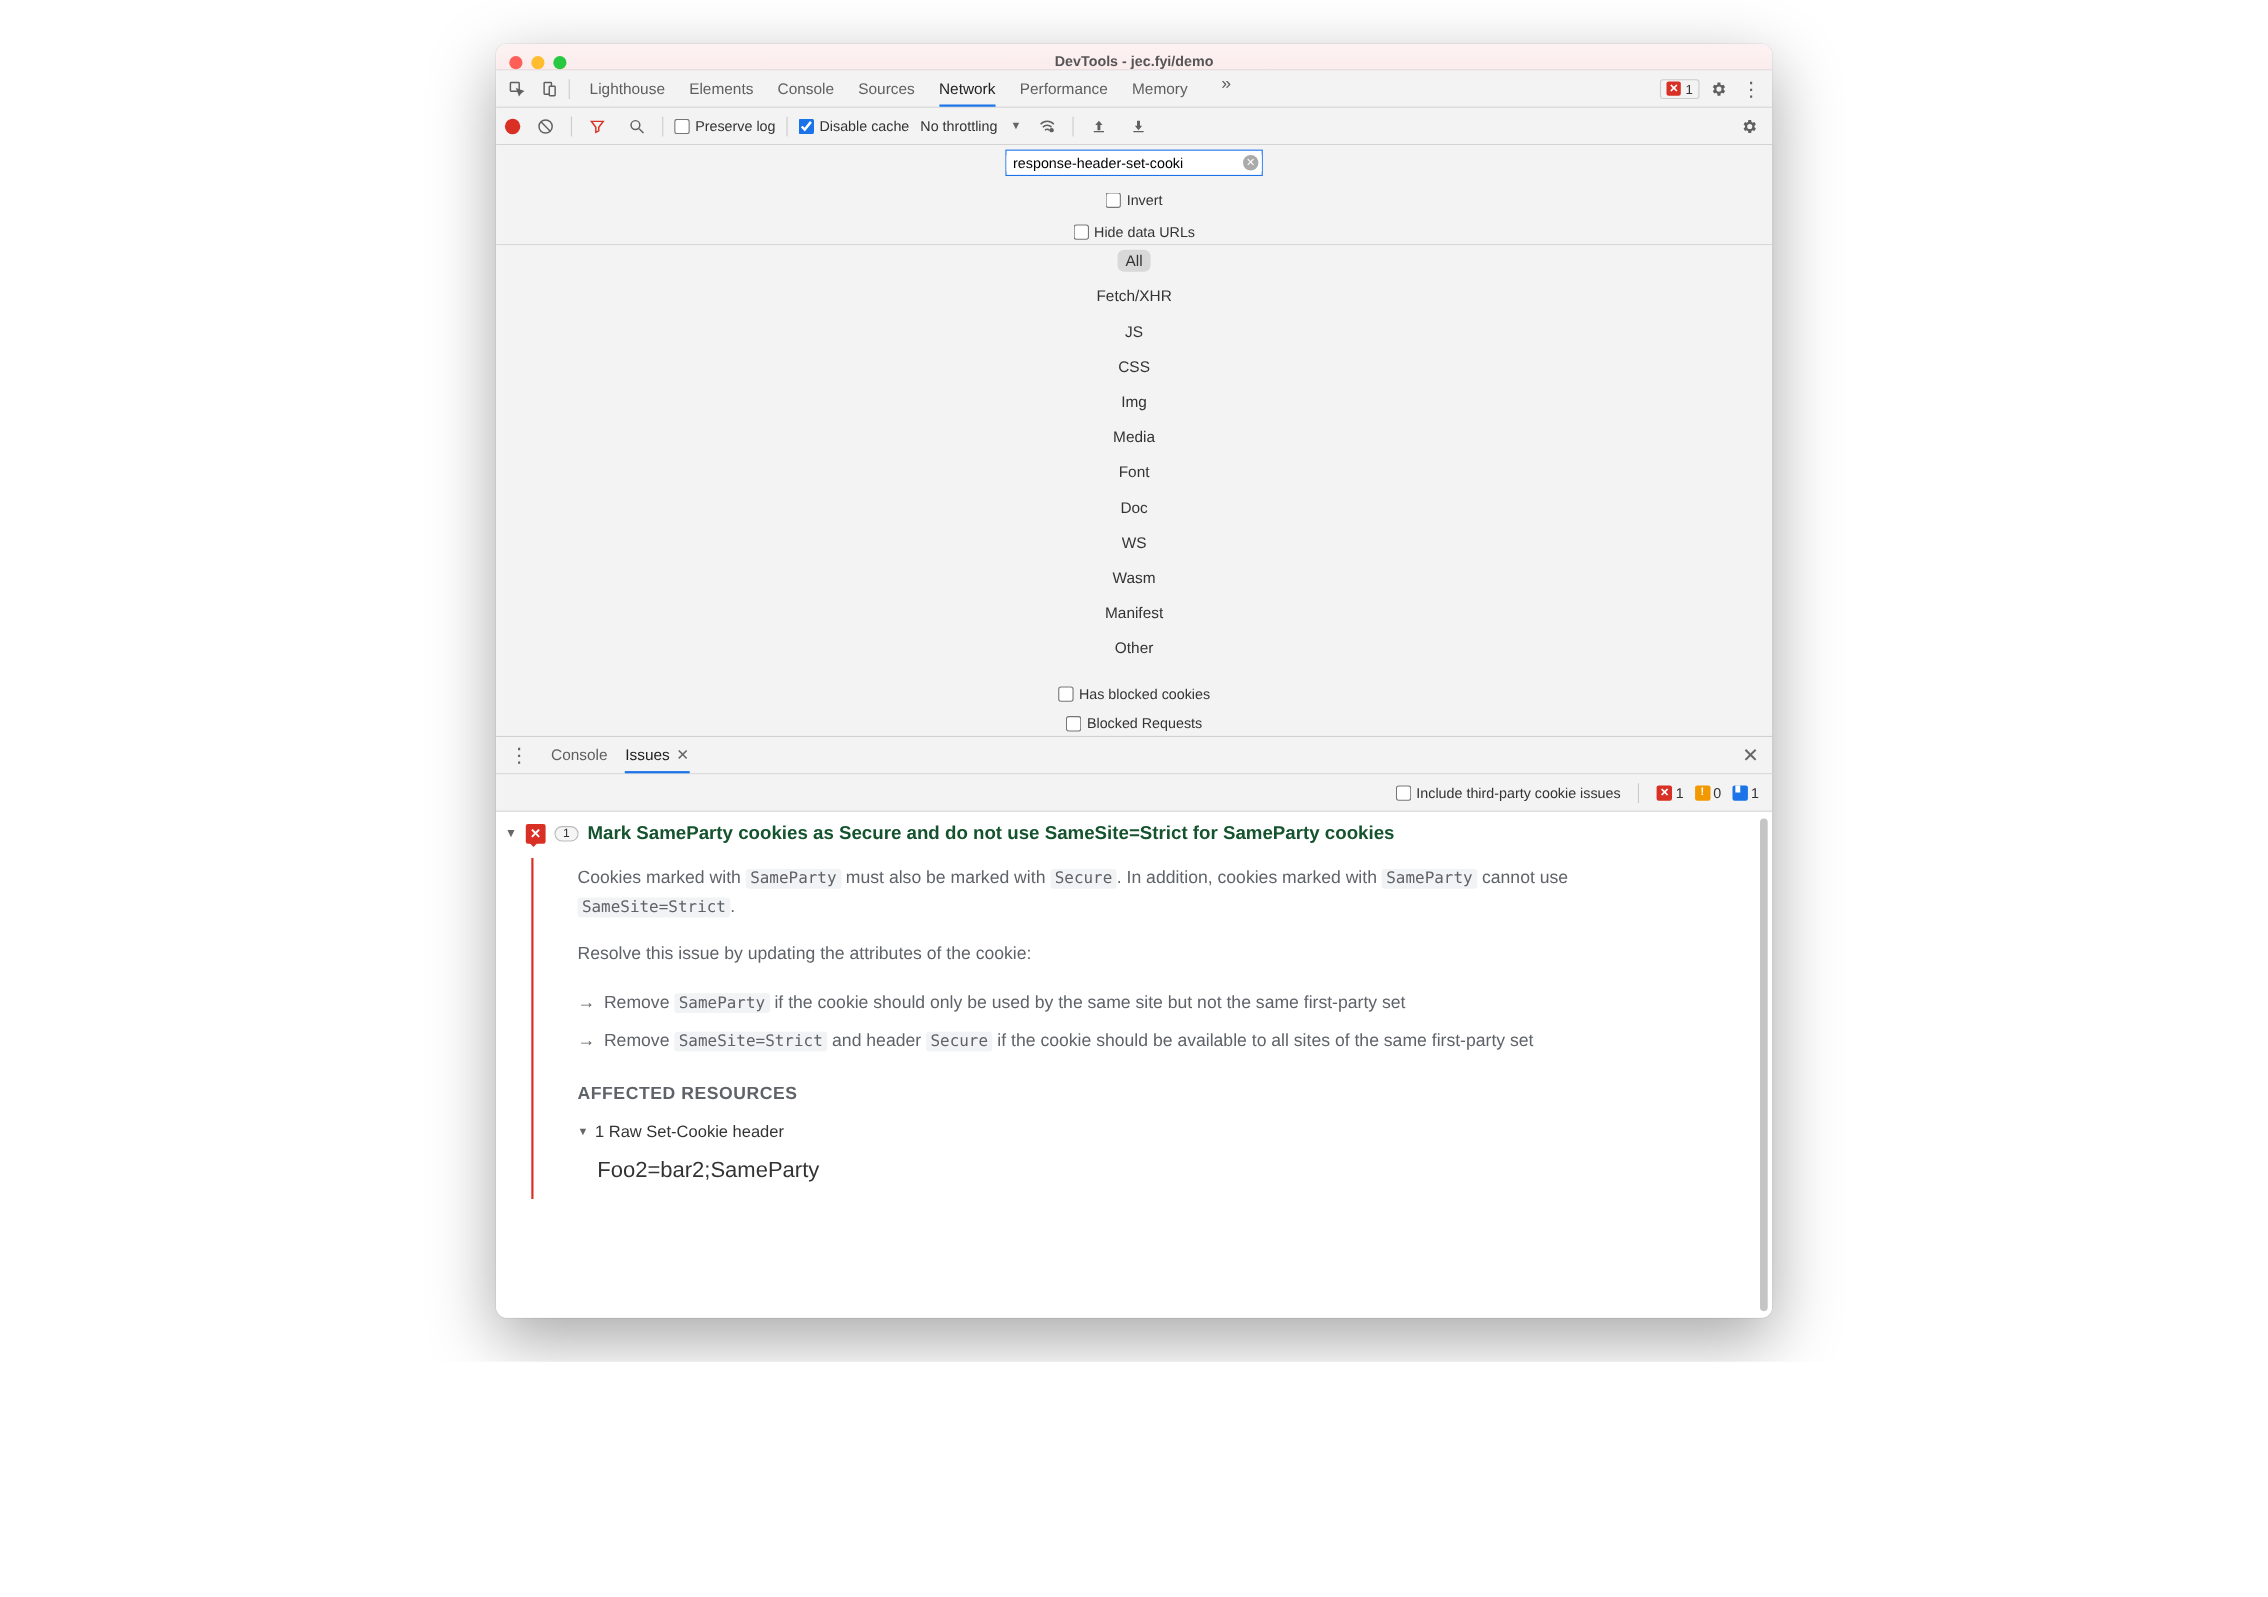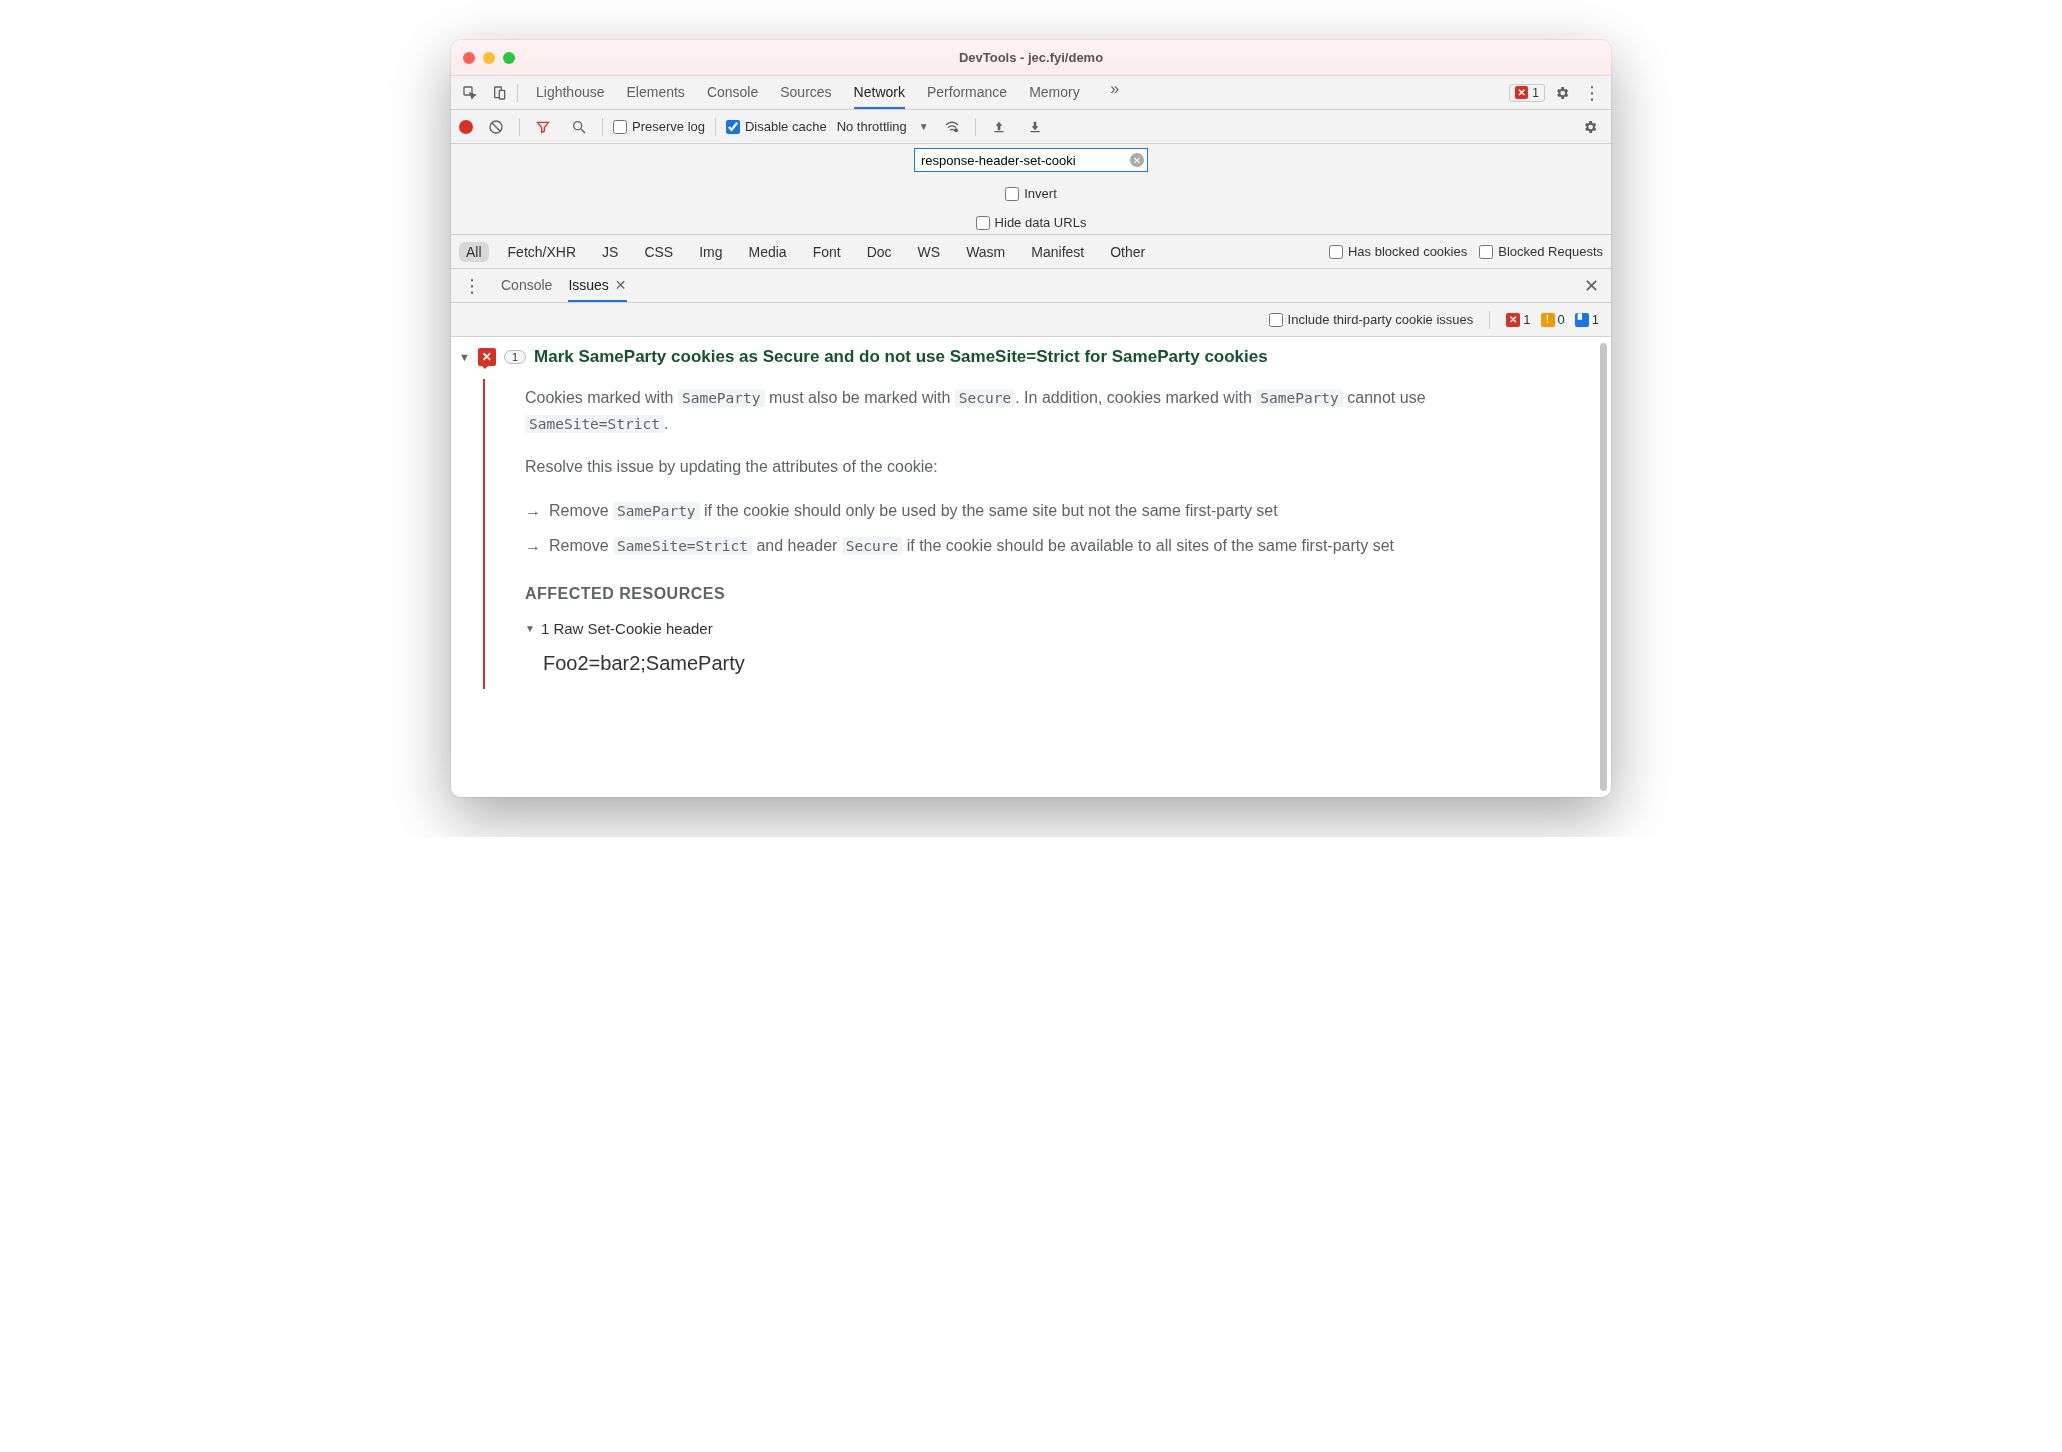--- a/index.html
+++ b/index.html
@@ -14,24 +14,24 @@
 .window {
   width: 1160px;
   background: #fff;
   border-radius: 10px;
   box-shadow: 0 20px 60px rgba(0,0,0,0.35), 0 0 0 1px rgba(0,0,0,0.05);
   overflow: hidden;
   font-size: 14px;
   color: #333;
 }
 .titlebar {
-  height: 36px;
+  height: 24px;
   background: linear-gradient(#fdf2f3, #fbeced);
   display: flex;
-  align-items: center;
+  align-items: flex-end;
   position: relative;
   border-bottom: 1px solid #e1d5d6;
 }
 .traffic { display: flex; gap: 8px; padding-left: 12px; }
 .dot { width: 12px; height: 12px; border-radius: 50%; }
 .dot.red { background: #ff5f57; }
 .dot.yellow { background: #febc2e; }
 .dot.green { background: #28c840; }
 .titlebar-title {
   position: absolute; left: 0; right: 0;
@@ -103,20 +103,21 @@
 .filter-input .clear { position: absolute; right: 3px; width: 14px; height: 14px; background: #aaa; border-radius: 50%; display:flex;align-items:center;justify-content:center;color:#fff;font-size:10px;cursor:pointer;}
 
 .typerow {
   min-height: 34px;
   display: flex; align-items: center; flex-wrap: wrap;
   border-bottom: 1px solid #d0d0d0;
   background: #f3f3f3;
   padding: 4px 8px;
   gap: 12px;
   font-size: 14px;
+  flex-direction: column;
 }
 .pill { padding: 2px 7px; border-radius: 6px; cursor:pointer;}
 .pill.active { background: #d8d8d8; }
 
 .drawerbar {
   height: 34px;
   display: flex; align-items: center;
   border-bottom: 1px solid #d0d0d0;
   background: #f3f3f3;
   padding: 0 8px;

